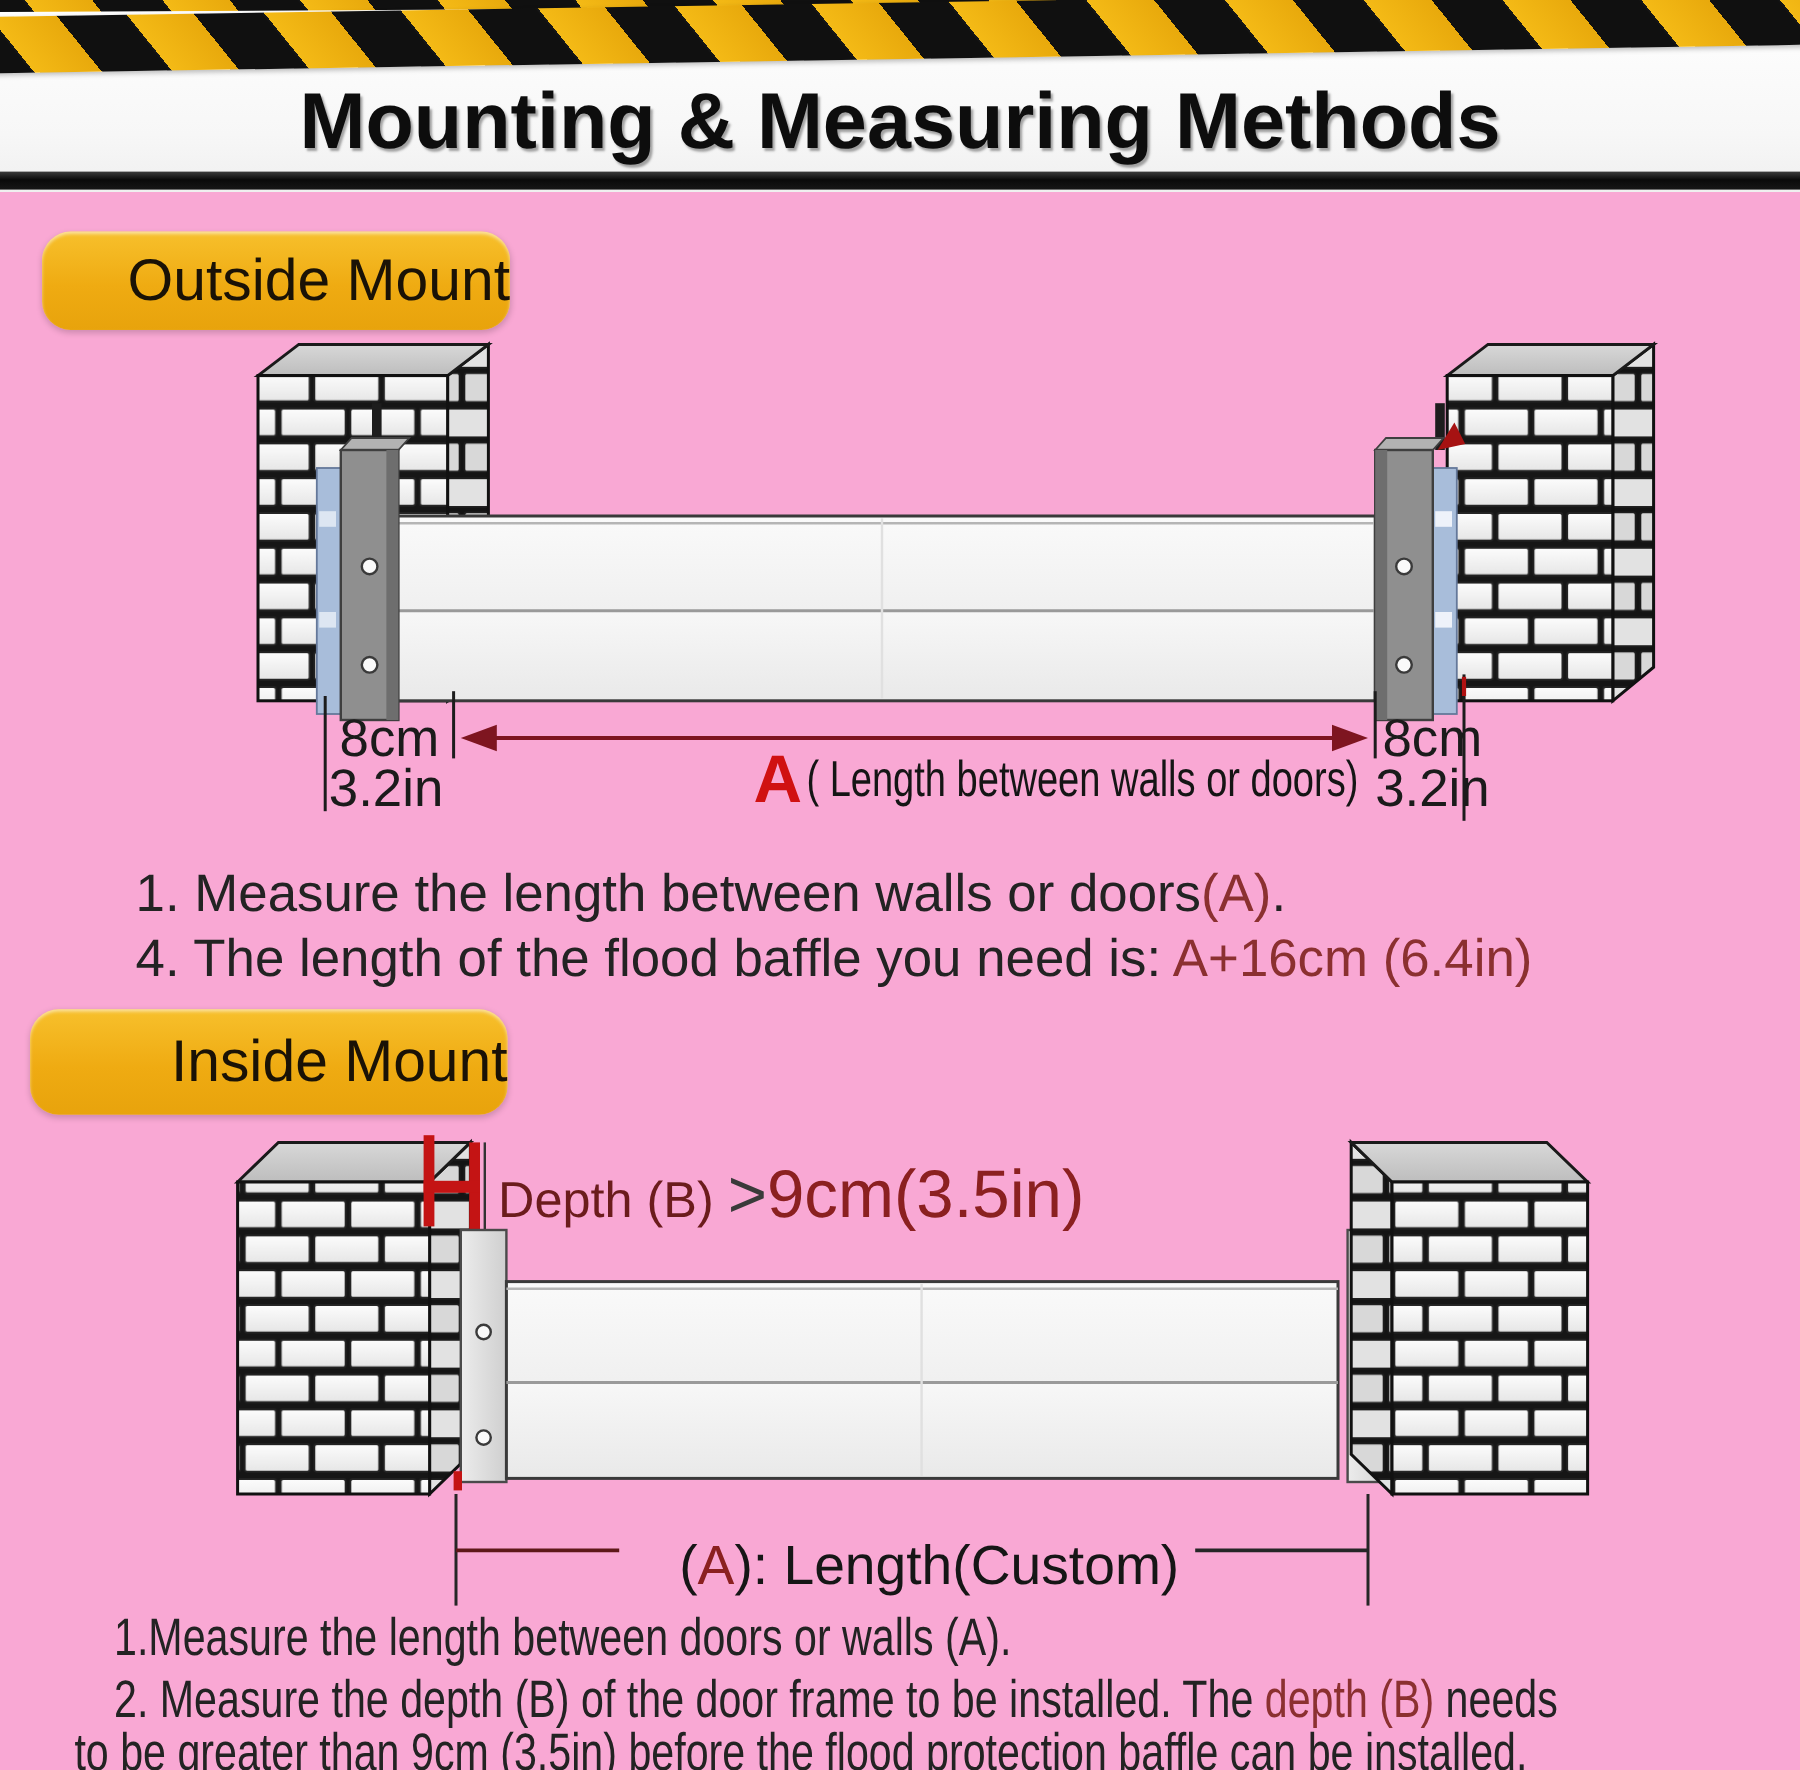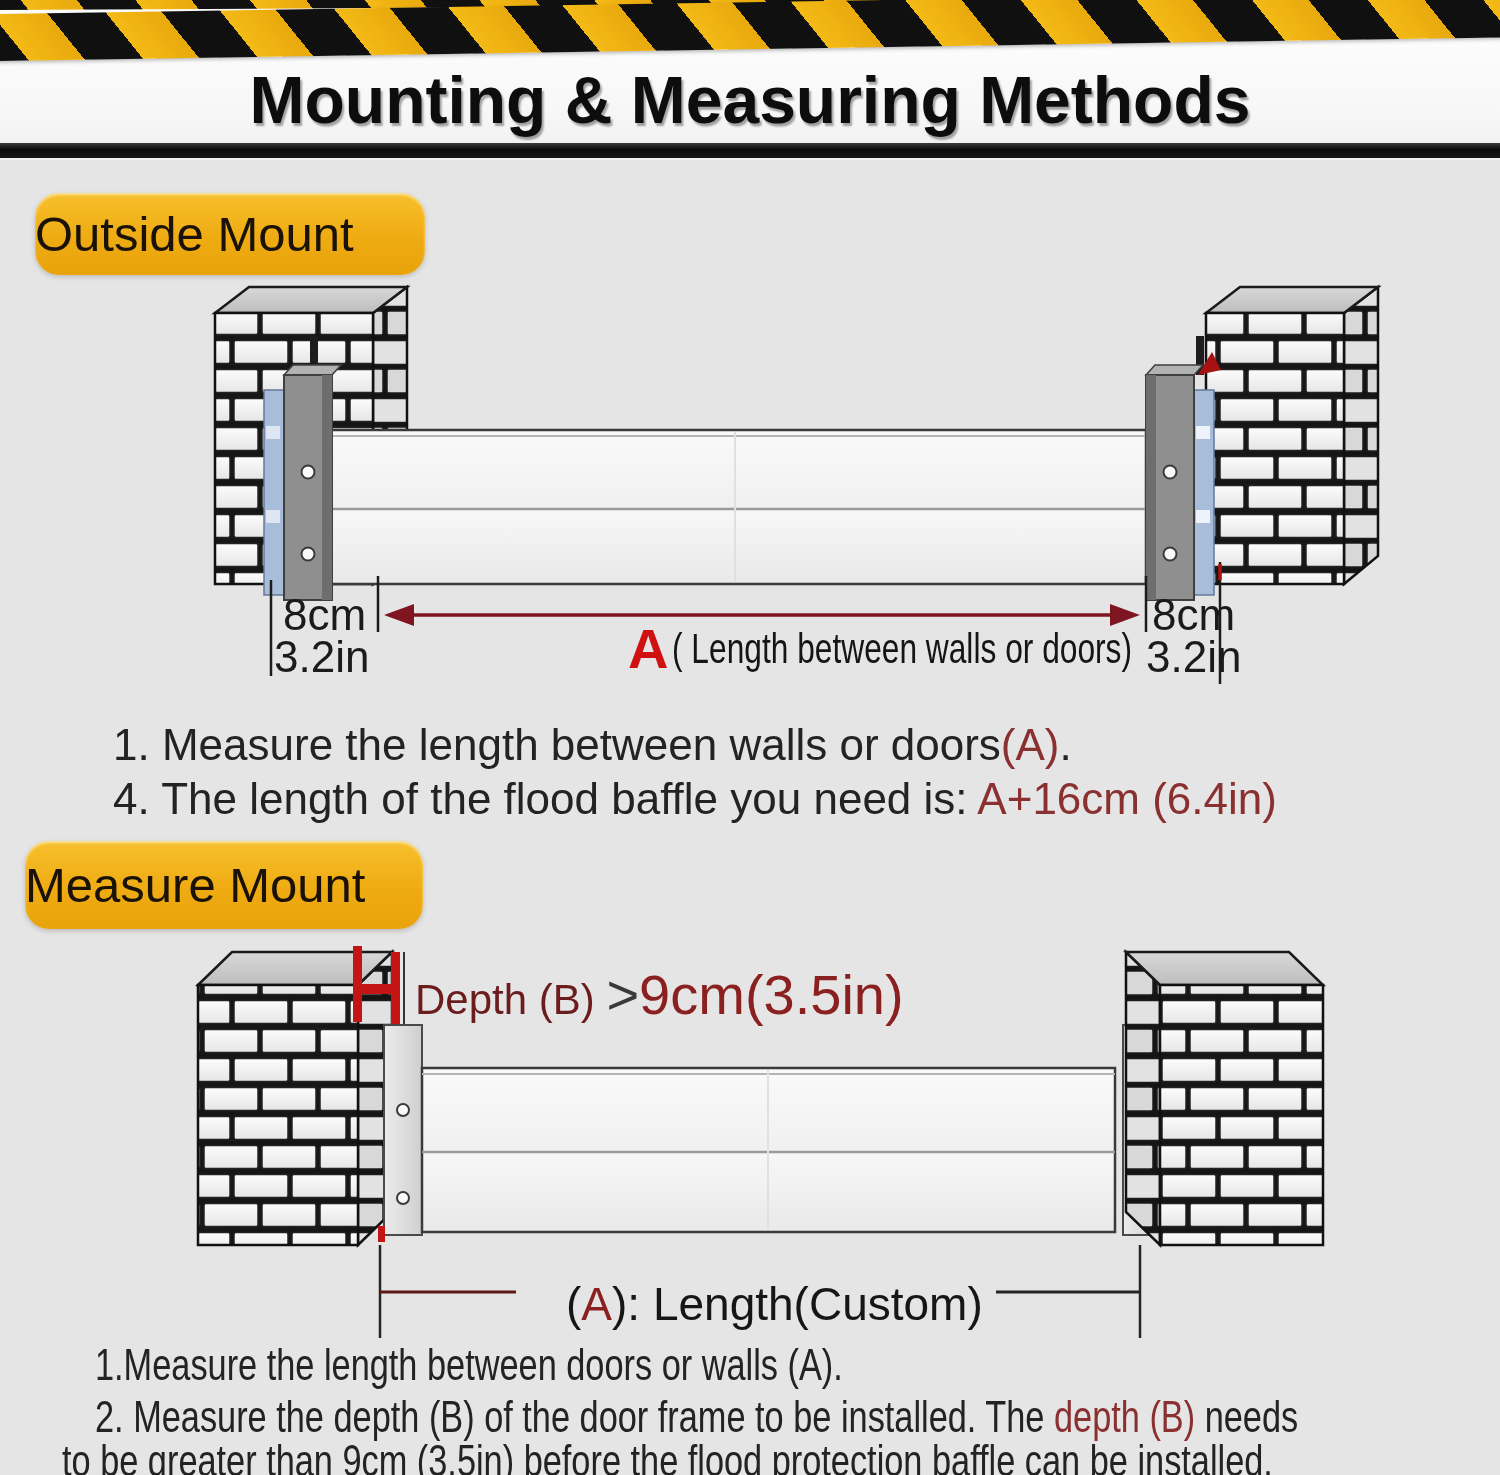--- a/index.html
+++ b/index.html
@@ -1,35 +1,35 @@
 <!DOCTYPE html>
 <html><head>
 <meta charset="utf-8">
 <style>
   html,body{margin:0;padding:0;background:#ffffff;}
   #stage{
     position:relative;width:1500px;height:1475px;overflow:hidden;
-    background:#e5e5e5;font-family:"Liberation Sans","DejaVu Sans",sans-serif;
+    background:#f9a8d4;font-family:"Liberation Sans","DejaVu Sans",sans-serif;
   }
   
   #header{position:absolute;left:0;top:0;width:1500px;height:160px;overflow:hidden;
     background:linear-gradient(180deg,#ffffff 0%,#f7f7f7 70%,#efefef 100%);}
   .tape{position:absolute;left:-30px;width:1580px;
     background:repeating-linear-gradient(52deg,#101010 0 44px,#1a1a1a 46px,#f4ba16 46px,#e8a90c 90px);}
   #tape-top{top:-30px;height:36px;transform:rotate(-0.3deg);}
   #tape-main{top:2px;height:47px;transform:rotate(-0.9deg);box-shadow:0 2px 4px rgba(0,0,0,0.25);}
   #page-title{
     position:absolute;left:0;top:56px;width:1500px;height:88px;line-height:88px;
     text-align:center;font-size:66px;font-weight:bold;color:#0d0d0d;letter-spacing:0px;
     text-shadow:2px 3px 2px rgba(0,0,0,0.35),0 0 1px rgba(255,255,255,0.7);
   }
   #header-bar{position:absolute;left:0;top:143px;width:1500px;height:15px;
     background:linear-gradient(180deg,#3c3c3c,#0a0a0a 45%,#161616);}
   
-  .badge{position:absolute;border-radius:24px;display:flex;align-items:center;justify-content:flex-start;
+  .badge{position:absolute;border-radius:24px;display:flex;align-items:center;justify-content:flex-end;
     background:linear-gradient(180deg,#f7c02c 0%,#efab12 55%,#e8a30c 100%);
     box-shadow:inset 0 2px 3px rgba(255,255,255,0.55),0 2px 5px rgba(0,0,0,0.18);
     color:#1a1206;font-size:49px;white-space:nowrap;}
   #badge-outside{left:35px;top:193px;width:390px;height:82px;}
   #badge-inside{left:25px;top:841px;width:398px;height:88px;}
   
   .diag{position:absolute;left:0;}
   #diag1{top:280px;width:1500px;height:430px;}
   #diag2{top:940px;width:1500px;height:400px;}
   
@@ -53,21 +53,21 @@
     <div class="tape" id="tape-top"></div>
     <div class="tape" id="tape-main"></div>
     <div id="page-title">Mounting &amp; Measuring Methods</div>
     <div id="header-bar"></div>
   </div>
 
   <div class="badge" id="badge-outside">
     <span>Outside Mount</span>
   </div>
   <div class="badge" id="badge-inside">
-    <span>Measure Mount</span>
+    <span>Inside Mount</span>
   </div>
 
   <svg class="diag" id="diag1" viewBox="0 0 1500 430">
     <defs>
       <linearGradient id="gb" x1="0" y1="0" x2="0" y2="1">
         <stop offset="0" stop-color="#fcfcfc"></stop>
           <stop offset="1" stop-color="#e6e6e6"></stop>
       </linearGradient>
       <linearGradient id="gcap" x1="0" y1="0" x2="0" y2="1">
         <stop offset="0" stop-color="#d8d8d8"></stop>

